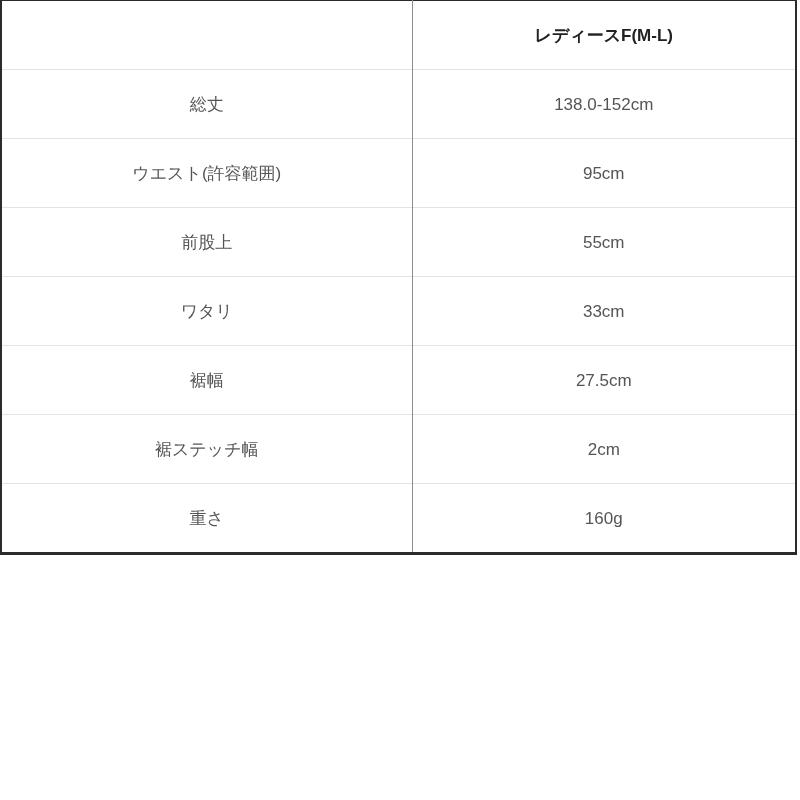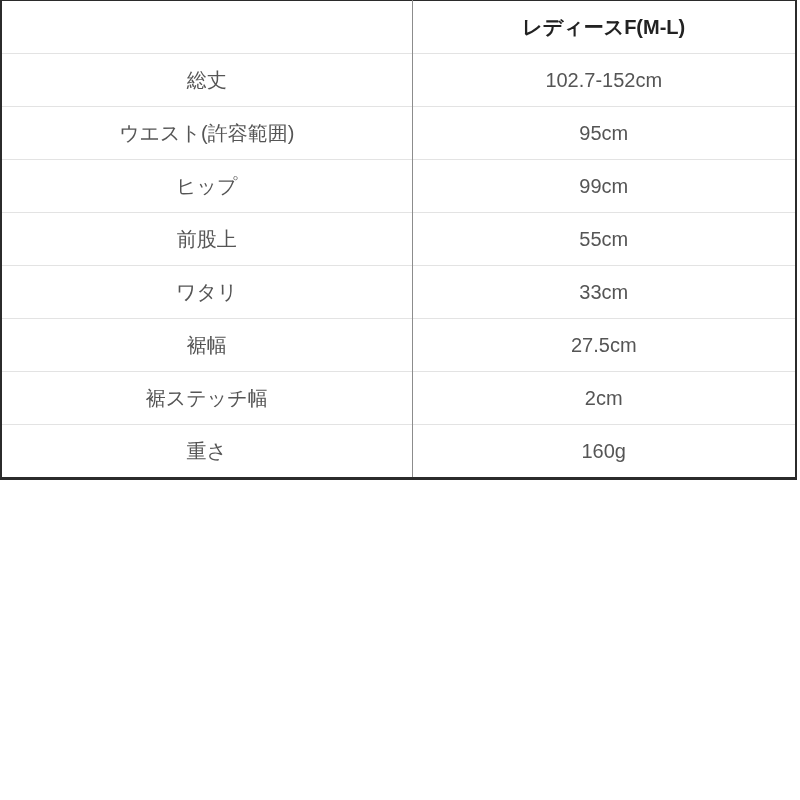--- a/index.html
+++ b/index.html
@@ -21,24 +21,24 @@
     border-top: 1px solid #2b2b2b;
     border-left: 2px solid #2b2b2b;
     border-right: 2px solid #2b2b2b;
     border-bottom: 3px solid #2b2b2b;
   }
   .size-table col.c1 { width: 411px; }
   .size-table col.c2 { width: 384px; }
   .size-table th,
   .size-table td {
     height: 48px;
-    padding: 2px;
+    padding: 10px;
     text-align: center;
     vertical-align: middle;
-    font-size: 20px;
+    font-size: 17px;
     line-height: 1;
   }
   
   .size-table th:first-child,
   .size-table td:first-child {
     border-right: 1px solid #8c8c8c;
   }
   
   .size-table tbody tr td {
     border-top: 1px solid #e3e3e3;
@@ -63,29 +63,25 @@
   </colgroup>
   <thead>
     <tr>
       <th></th>
       <th>レディースF(M-L)</th>
     </tr>
   </thead>
   <tbody>
       <tr>
     <td>総丈</td>
-    <td>102.7-152cm</td>
+    <td>138.0-152cm</td>
   </tr>
       <tr>
     <td>ウエスト(許容範囲)</td>
     <td>95cm</td>
-  </tr>
-      <tr>
-    <td>ヒップ</td>
-    <td>99cm</td>
   </tr>
       <tr>
     <td>前股上</td>
     <td>55cm</td>
   </tr>
       <tr>
     <td>ワタリ</td>
     <td>33cm</td>
   </tr>
       <tr>

